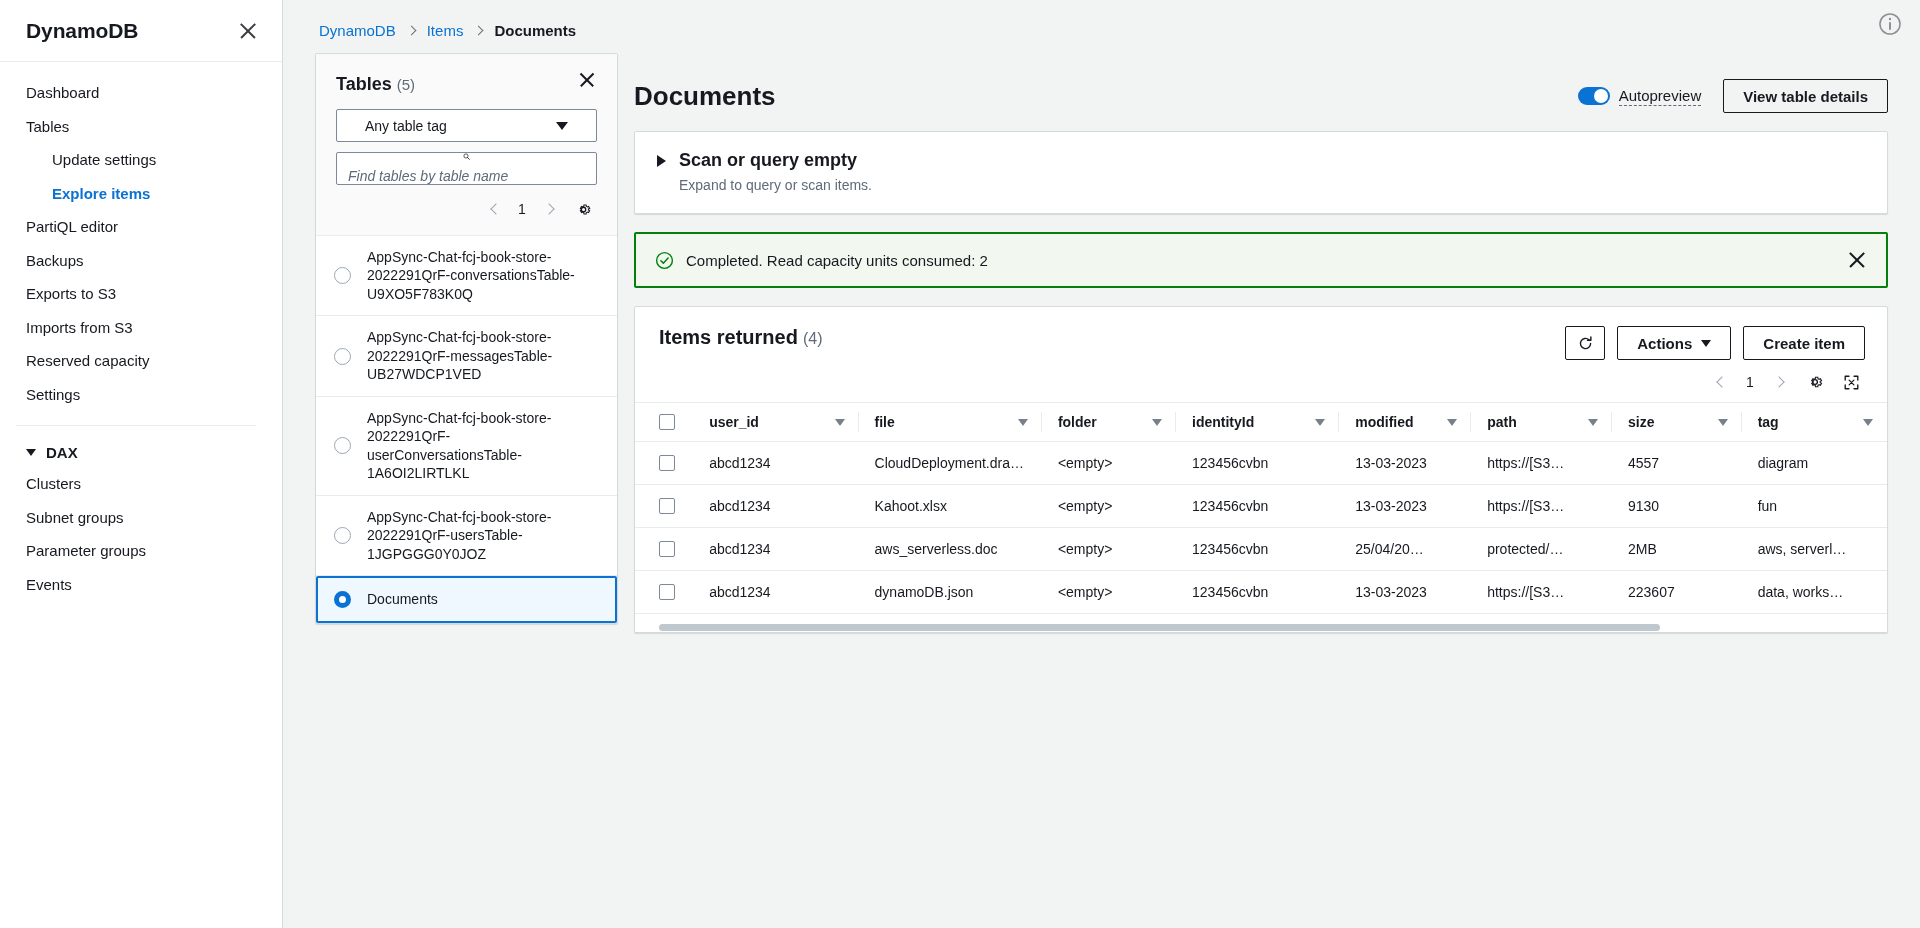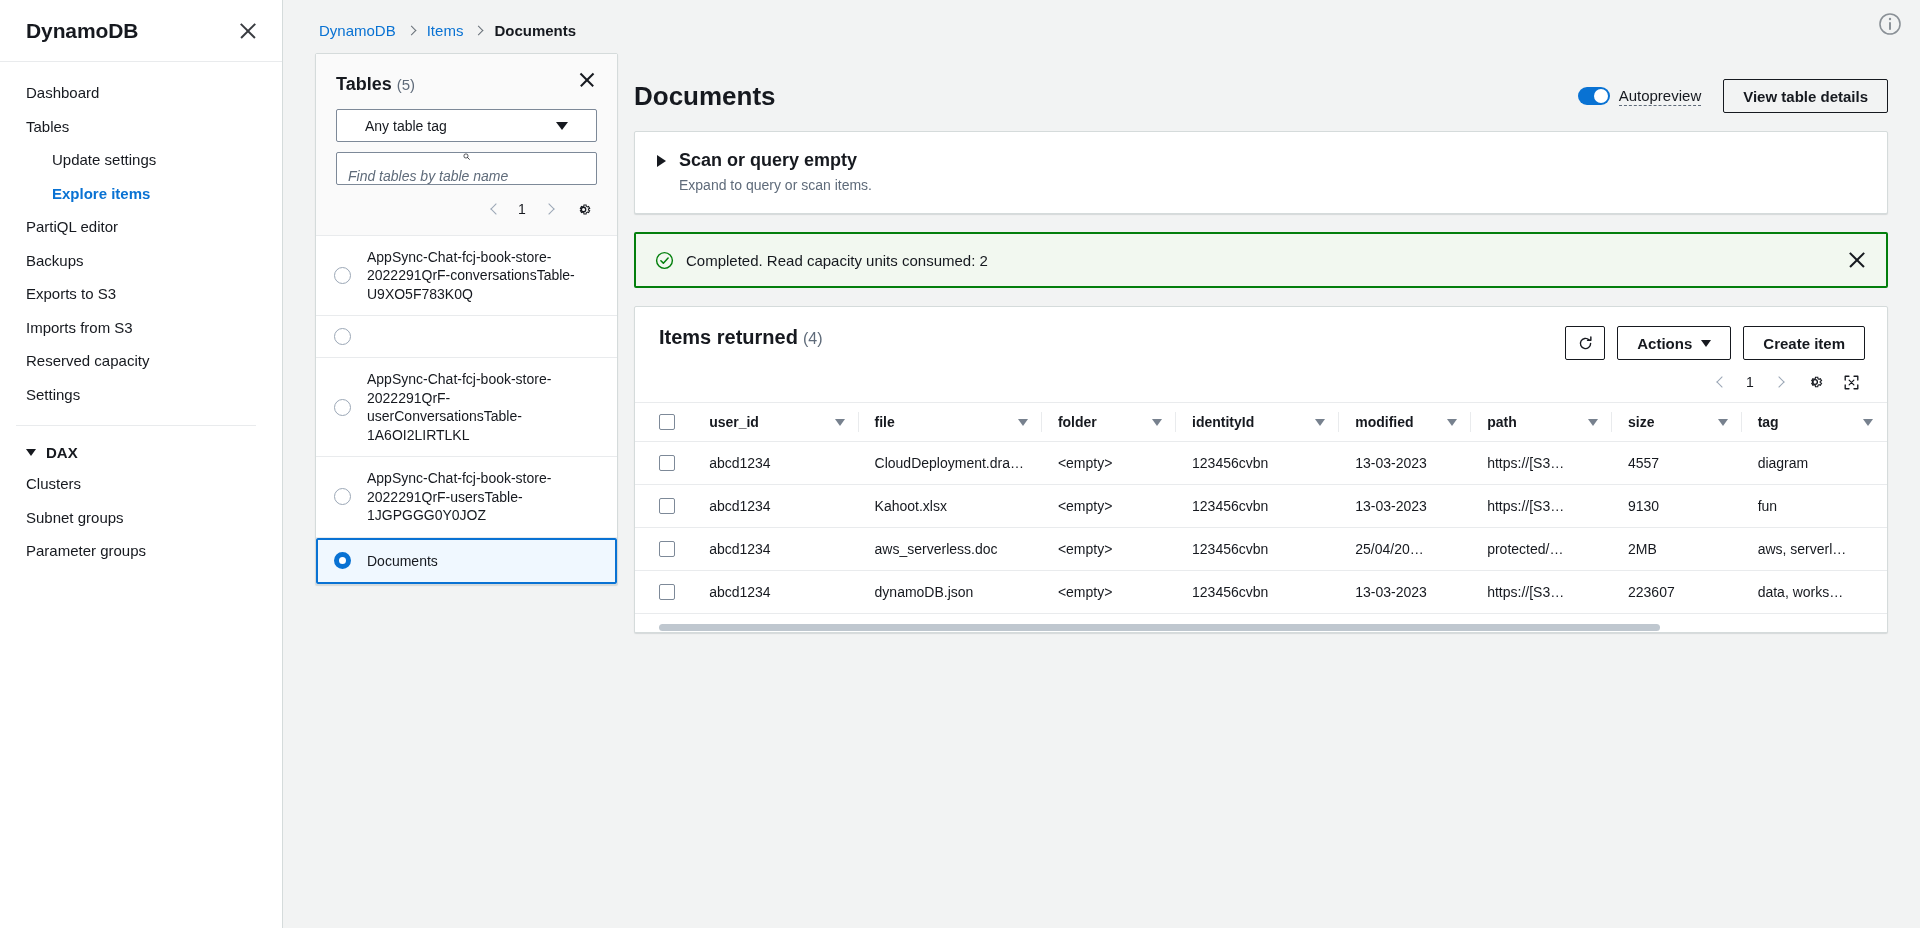--- a/index.html
+++ b/index.html
@@ -299,20 +299,21 @@
 
       <div class="nav-divider"></div>
 
       <div class="nav-group">
         <span class="caret-down"></span>
         <span>DAX</span>
       </div>
       <div class="nav-item">Clusters</div>
       <div class="nav-item">Subnet groups</div>
       <div class="nav-item">Parameter groups</div>
+      <div class="nav-item">Events</div>
     </div>
   </aside>
 
   <main class="main">
 
     <nav class="breadcrumb">
       <span class="crumb-link">DynamoDB</span>
       <span class="crumb-sep"></span>
       <span class="crumb-link">Items</span>
       <span class="crumb-sep"></span>
@@ -360,20 +361,21 @@
           </div>
         </div>
 
         <div class="tp-list">
           <div class="tp-row">
             <span class="radio"></span>
             <span class="tp-name">AppSync-Chat-fcj-book-store-2022291QrF-conversationsTable-U9XO5F783K0Q</span>
           </div>
           <div class="tp-row">
             <span class="radio"></span>
+            <span class="tp-name">AppSync-Chat-fcj-book-store-2022291QrF-messagesTable-UB27WDCP1VED</span>
           </div>
           <div class="tp-row">
             <span class="radio"></span>
             <span class="tp-name">AppSync-Chat-fcj-book-store-2022291QrF-userConversationsTable-1A6OI2LIRTLKL</span>
           </div>
           <div class="tp-row">
             <span class="radio"></span>
             <span class="tp-name">AppSync-Chat-fcj-book-store-2022291QrF-usersTable-1JGPGGG0Y0JOZ</span>
           </div>
           <div class="tp-row selected">

